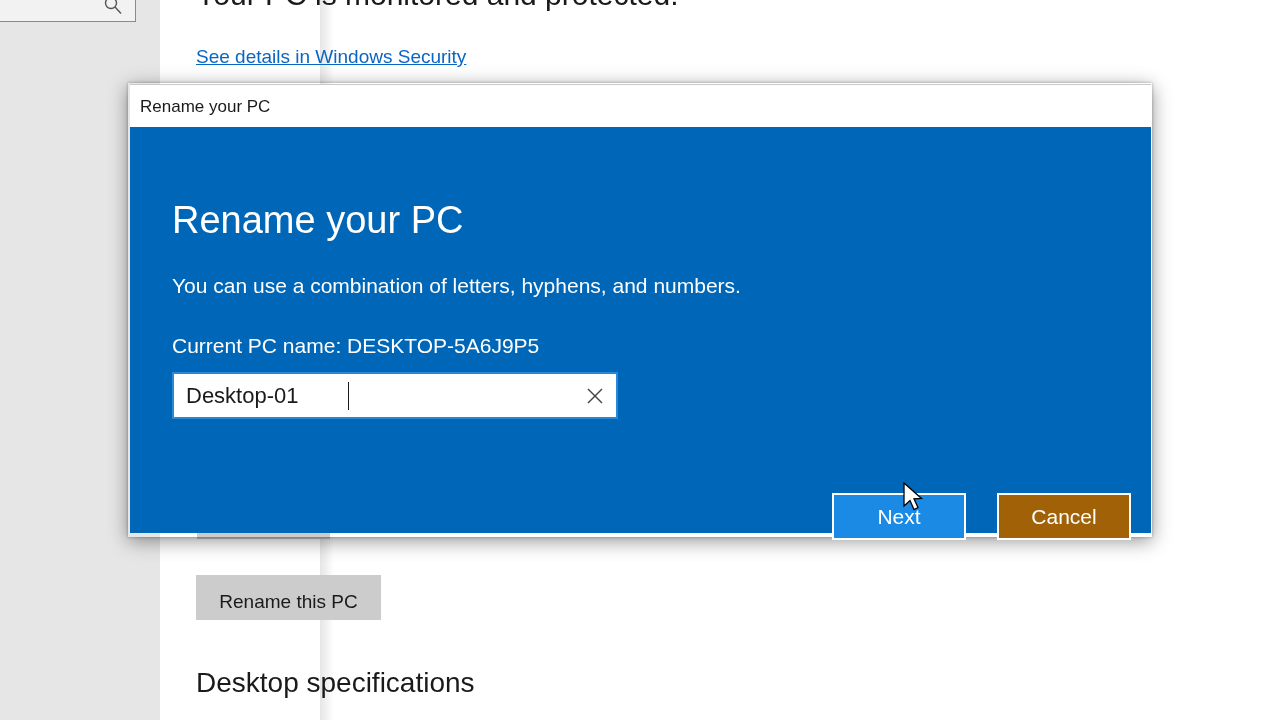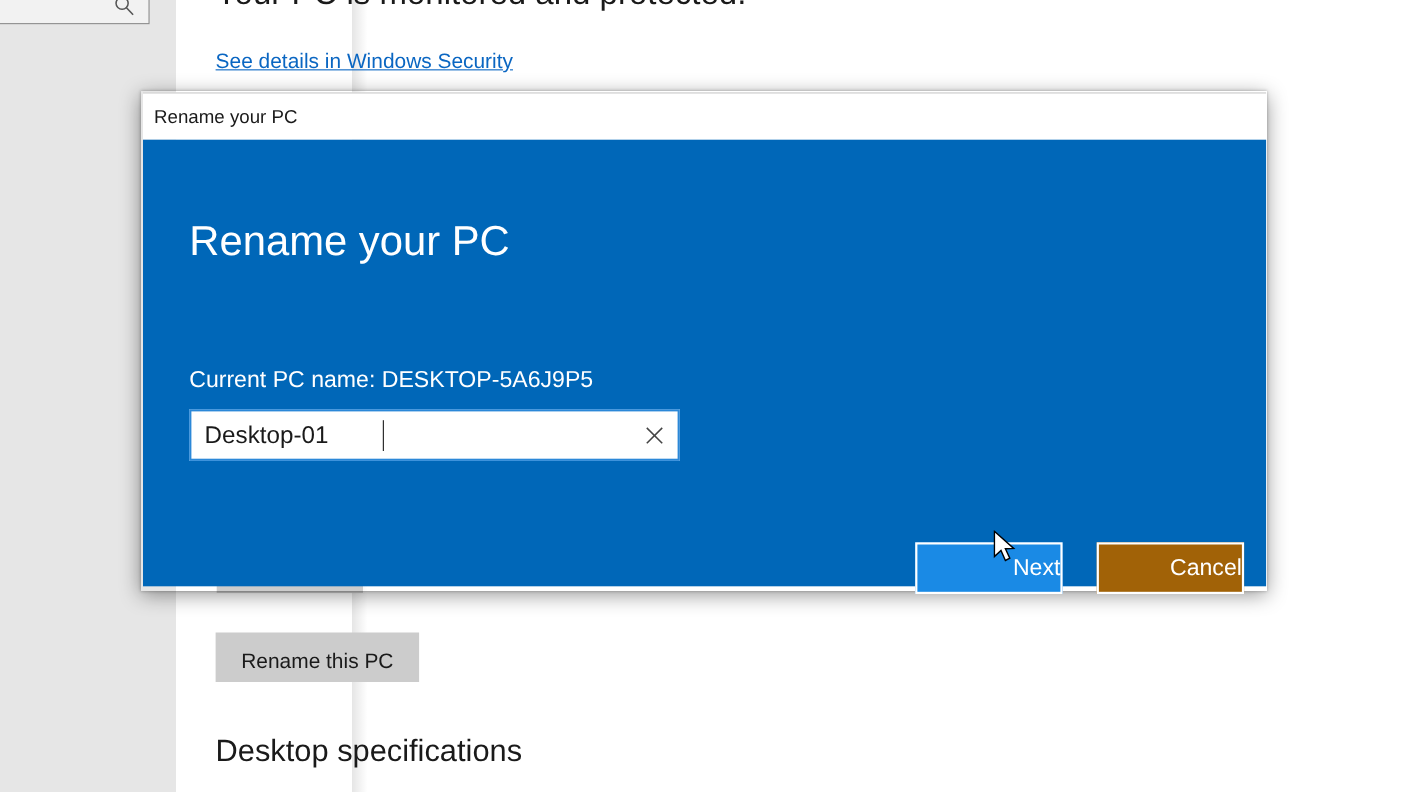--- a/index.html
+++ b/index.html
@@ -214,21 +214,21 @@
   }
 
   .btn {
     position: absolute;
     height: 47px;
     border: 2px solid #ffffff;
     box-sizing: border-box;
     font-family: "Liberation Sans", sans-serif;
     font-size: 21px;
     color: #ffffff;
-    text-align: right;
+    text-align: center;
     line-height: 43px;
     pointer-events: auto;
     padding: 0;
     cursor: default;
   }
   .btn-next {
     left: 702px; top: 366px;
     width: 134px;
     background: #1a8ae5;
   }
@@ -300,20 +300,21 @@
   <div class="dialog">
 
     <div class="dialog-titlebar">
       <div class="dialog-title-text">Rename your PC</div>
     </div>
 
     <div class="dialog-body">
 
       <div class="dialog-heading">Rename your PC</div>
 
+      <div class="dialog-subtext">You can use a combination of letters, hyphens, and numbers.</div>
 
       <div class="dialog-currentname">Current PC name: DESKTOP-5A6J9P5</div>
 
       <div class="name-input-wrap">
         <input class="name-input" type="text" value="Desktop-01" style="">
         <div class="caret"></div>
         <span class="clear-icon">
           <svg viewBox="0 0 22 22" width="22" height="22">
             <line x1="4" y1="4" x2="18" y2="18" stroke="currentColor" stroke-width="1.4"></line>
             <line x1="18" y1="4" x2="4" y2="18" stroke="currentColor" stroke-width="1.4"></line>

